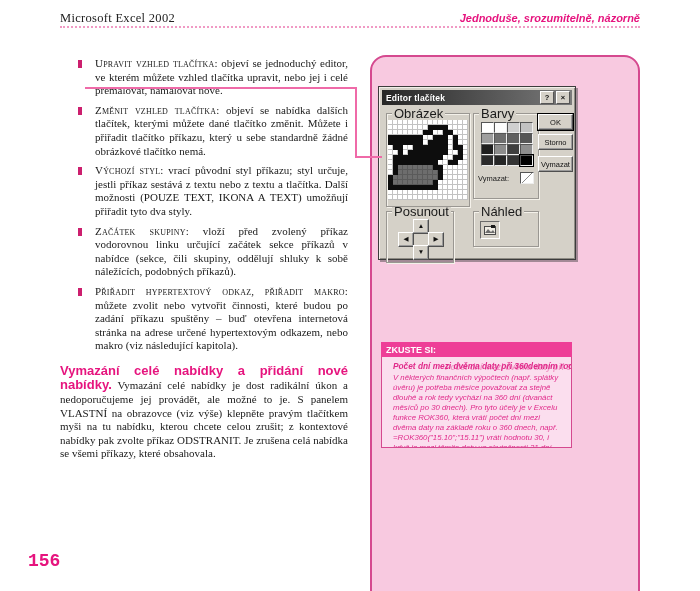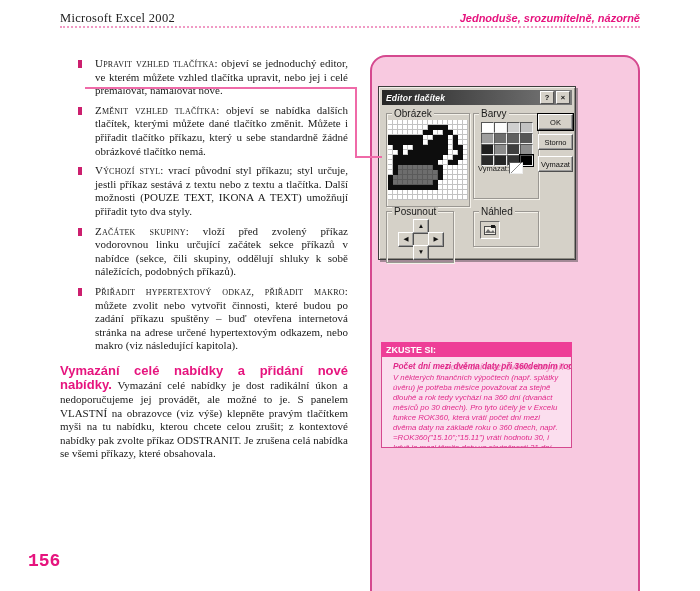--- a/index.html
+++ b/index.html
@@ -36,39 +36,39 @@
   .co-v{left:355px;top:87px;width:2px;height:71px;}
   .co-h2{left:355px;top:156px;width:27px;height:2px;}
 
   
   .dialog{position:absolute;left:378px;top:86px;width:196px;height:172px;background:#d5d1c8;
           border:1px solid #3c3c3c;z-index:4;
           box-shadow:inset 1px 1px 0 #f2efe9, inset -1px -1px 0 #8f8c85, 2px 2px 0 rgba(60,60,60,.45);
           font-family:"Liberation Sans",sans-serif;}
   .titlebar{position:absolute;left:3px;top:3px;right:3px;height:15px;
             background:linear-gradient(90deg,#262626,#7a7a7a);display:flex;align-items:center;}
-  .title{flex:1;color:#fff;font-weight:bold;font-size:8.5px;padding-left:4px;letter-spacing:.2px;font-style:italic;}
+  .title{flex:1;color:#fff;font-weight:bold;font-size:8.5px;padding-left:4px;letter-spacing:.2px;}
   .tb-btn{width:12px;height:11px;margin-right:2px;background:#d5d1c8;
           border:1px solid;border-color:#fff #555 #555 #fff;
           font-size:7.5px;font-weight:bold;color:#111;display:flex;align-items:center;justify-content:center;line-height:1;}
   .group{position:absolute;border:1px solid #9a9792;box-shadow:1px 1px 0 #f4f1ea inset, 1px 1px 0 #f4f1ea;}
-  .group-label{position:absolute;top:-5px;left:5px;background:#d5d1c8;font-size:10px;color:#1a1a1a;
+  .group-label{position:absolute;top:-5px;left:5px;background:#d5d1c8;font-size:13px;color:#1a1a1a;
                padding:0 2px;line-height:9px;}
   .g-picture{left:7px;top:26px;width:82px;height:92px;}
   .pixel-grid{position:absolute;left:1px;top:6px;width:80px;height:80px;background:#fff;
               display:grid;grid-template-columns:repeat(16,5px);grid-auto-rows:5px;}
   .px{width:5px;height:5px;box-shadow:inset -1px -1px 0 #c2c2c2;background:#fff;}
   .px-k{background:#0d0d0d;box-shadow:none;}
   .px-g{background:#6d6d6d;box-shadow:inset -1px -1px 0 #5a5a5a;}
   .g-colors{left:94px;top:26px;width:64px;height:84px;}
   .palette{position:absolute;left:7px;top:8px;width:52px;display:grid;
            grid-template-columns:repeat(4,13px);grid-auto-rows:11px;}
   .sw{width:11px;height:9px;border:1px solid;border-color:#555 #eee #eee #555;}
   .sw.sel{outline:1px solid #000;}
-  .erase-row{position:absolute;left:4px;top:48px;right:4px;display:flex;align-items:center;}
+  .erase-row{position:absolute;left:4px;top:58px;right:4px;display:flex;align-items:center;justify-content:space-between;}
   .erase-label{font-size:7.5px;}
   .erase-sw{width:12px;height:10px;background:#fff;border:1px solid;border-color:#555 #eee #eee #555;
             background-image:linear-gradient(135deg,transparent 46%,#8a8a8a 46%,#8a8a8a 54%,transparent 54%);}
   .dlg-btn{position:absolute;left:159px;width:33px;height:14px;background:#d5d1c8;
            border:1px solid;border-color:#fff #4f4f4f #4f4f4f #fff;box-shadow:inset -1px -1px 0 #9a9a9a;
            font-size:7.5px;display:flex;align-items:center;justify-content:center;color:#111;}
   .dlg-btn.default{box-shadow:0 0 0 1px #000, inset -1px -1px 0 #9a9a9a;text-align:right;}
   .b-ok{top:27px;} .b-storno{top:47px;} .b-vymazat{top:69px;}
   .g-move{left:7px;top:124px;width:66px;height:50px;}
   .arrow-btn{position:absolute;width:14px;height:13px;background:#d5d1c8;

